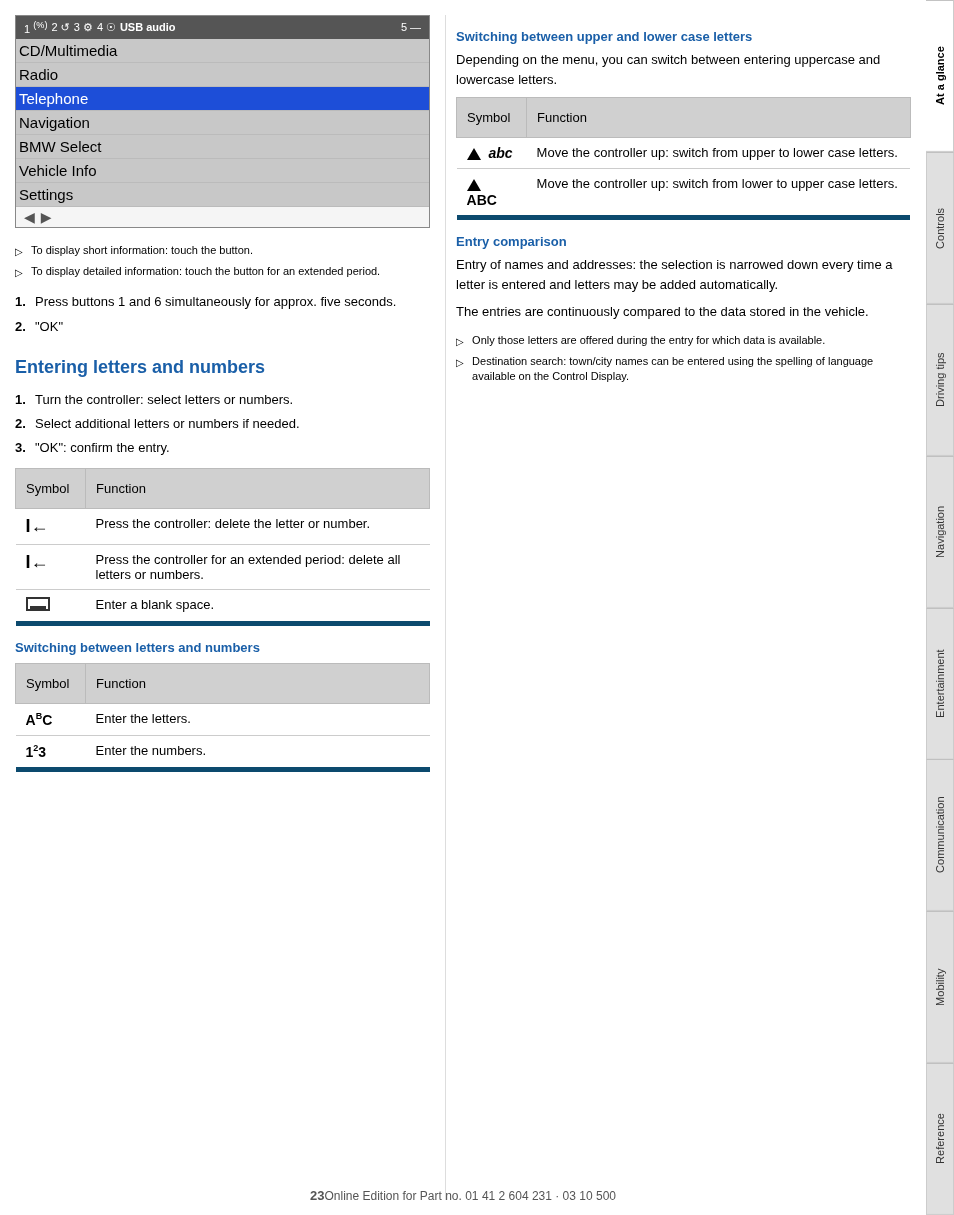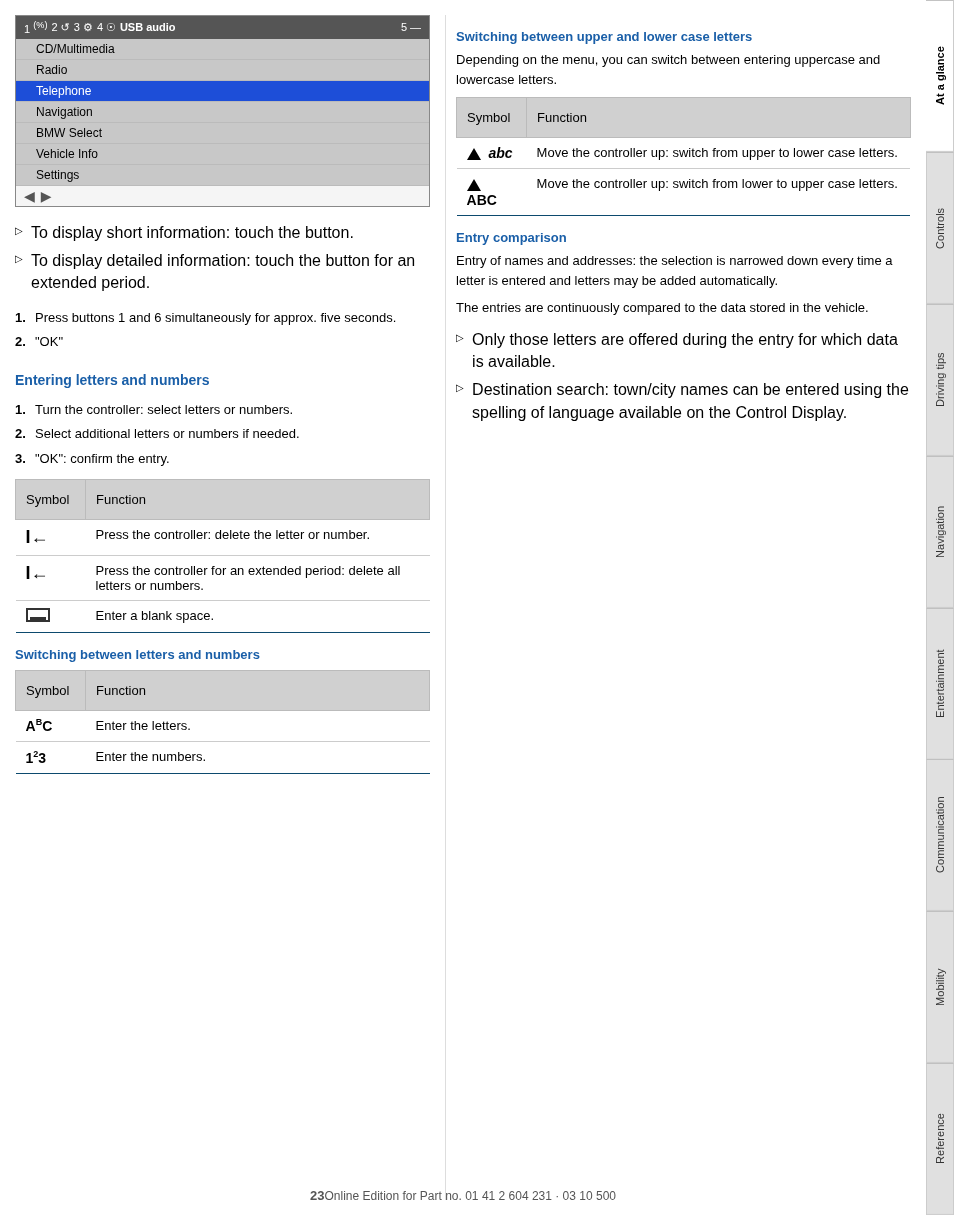--- a/index.html
+++ b/index.html
@@ -111,43 +111,43 @@
       color: #555;
       font-size: 14px;
       cursor: pointer;
     }
 
     .menu-items {
       background: #c8c8c8;
     }
 
     .menu-item {
-      padding: 3px 20px;
-      font-size: 12px;
+      padding: 3px 3px;
+      font-size: 15px;
       color: #000;
       border-bottom: 1px solid #bbb;
     }
 
     .menu-item.highlighted {
       background: #1d4ed8;
       color: #fff;
     }
 
     
     .bullet-list {
       list-style: none;
       margin: 8px 0;
       padding: 0;
     }
 
     .bullet-list li {
       padding: 3px 0 3px 16px;
       position: relative;
       line-height: 1.4;
-      font-size: 16px;
+      font-size: 11px;
     }
 
     .bullet-list li::before {
       content: '▷';
       position: absolute;
       left: 0;
       color: #000;
       font-size: 10px;
       top: 5px;
     }
@@ -156,21 +156,21 @@
       color: #1a5fa8;
       font-weight: bold;
       font-size: 13px;
       margin-top: 14px;
       margin-bottom: 6px;
     }
 
     .main-heading-blue {
       color: #1a5fa8;
       font-weight: bold;
-      font-size: 14px;
+      font-size: 18px;
       margin-top: 18px;
       margin-bottom: 10px;
     }
 
     .numbered-list {
       list-style: none;
       margin: 8px 0;
       padding: 0;
     }
 
@@ -208,21 +208,21 @@
       font-size: 13px;
     }
 
     .symbol-table td {
       padding: 7px 10px;
       border-bottom: 1px solid #ccc;
       vertical-align: top;
     }
 
     .symbol-table tr:last-child td {
-      border-bottom: 1px solid #0c4a6e;
+      border-bottom: 5px solid #0c4a6e;
     }
 
     .symbol-table .sym-col {
       width: 70px;
       font-weight: bold;
       font-size: 14px;
     }
 
     .backspace-sym {
       font-size: 18px;

